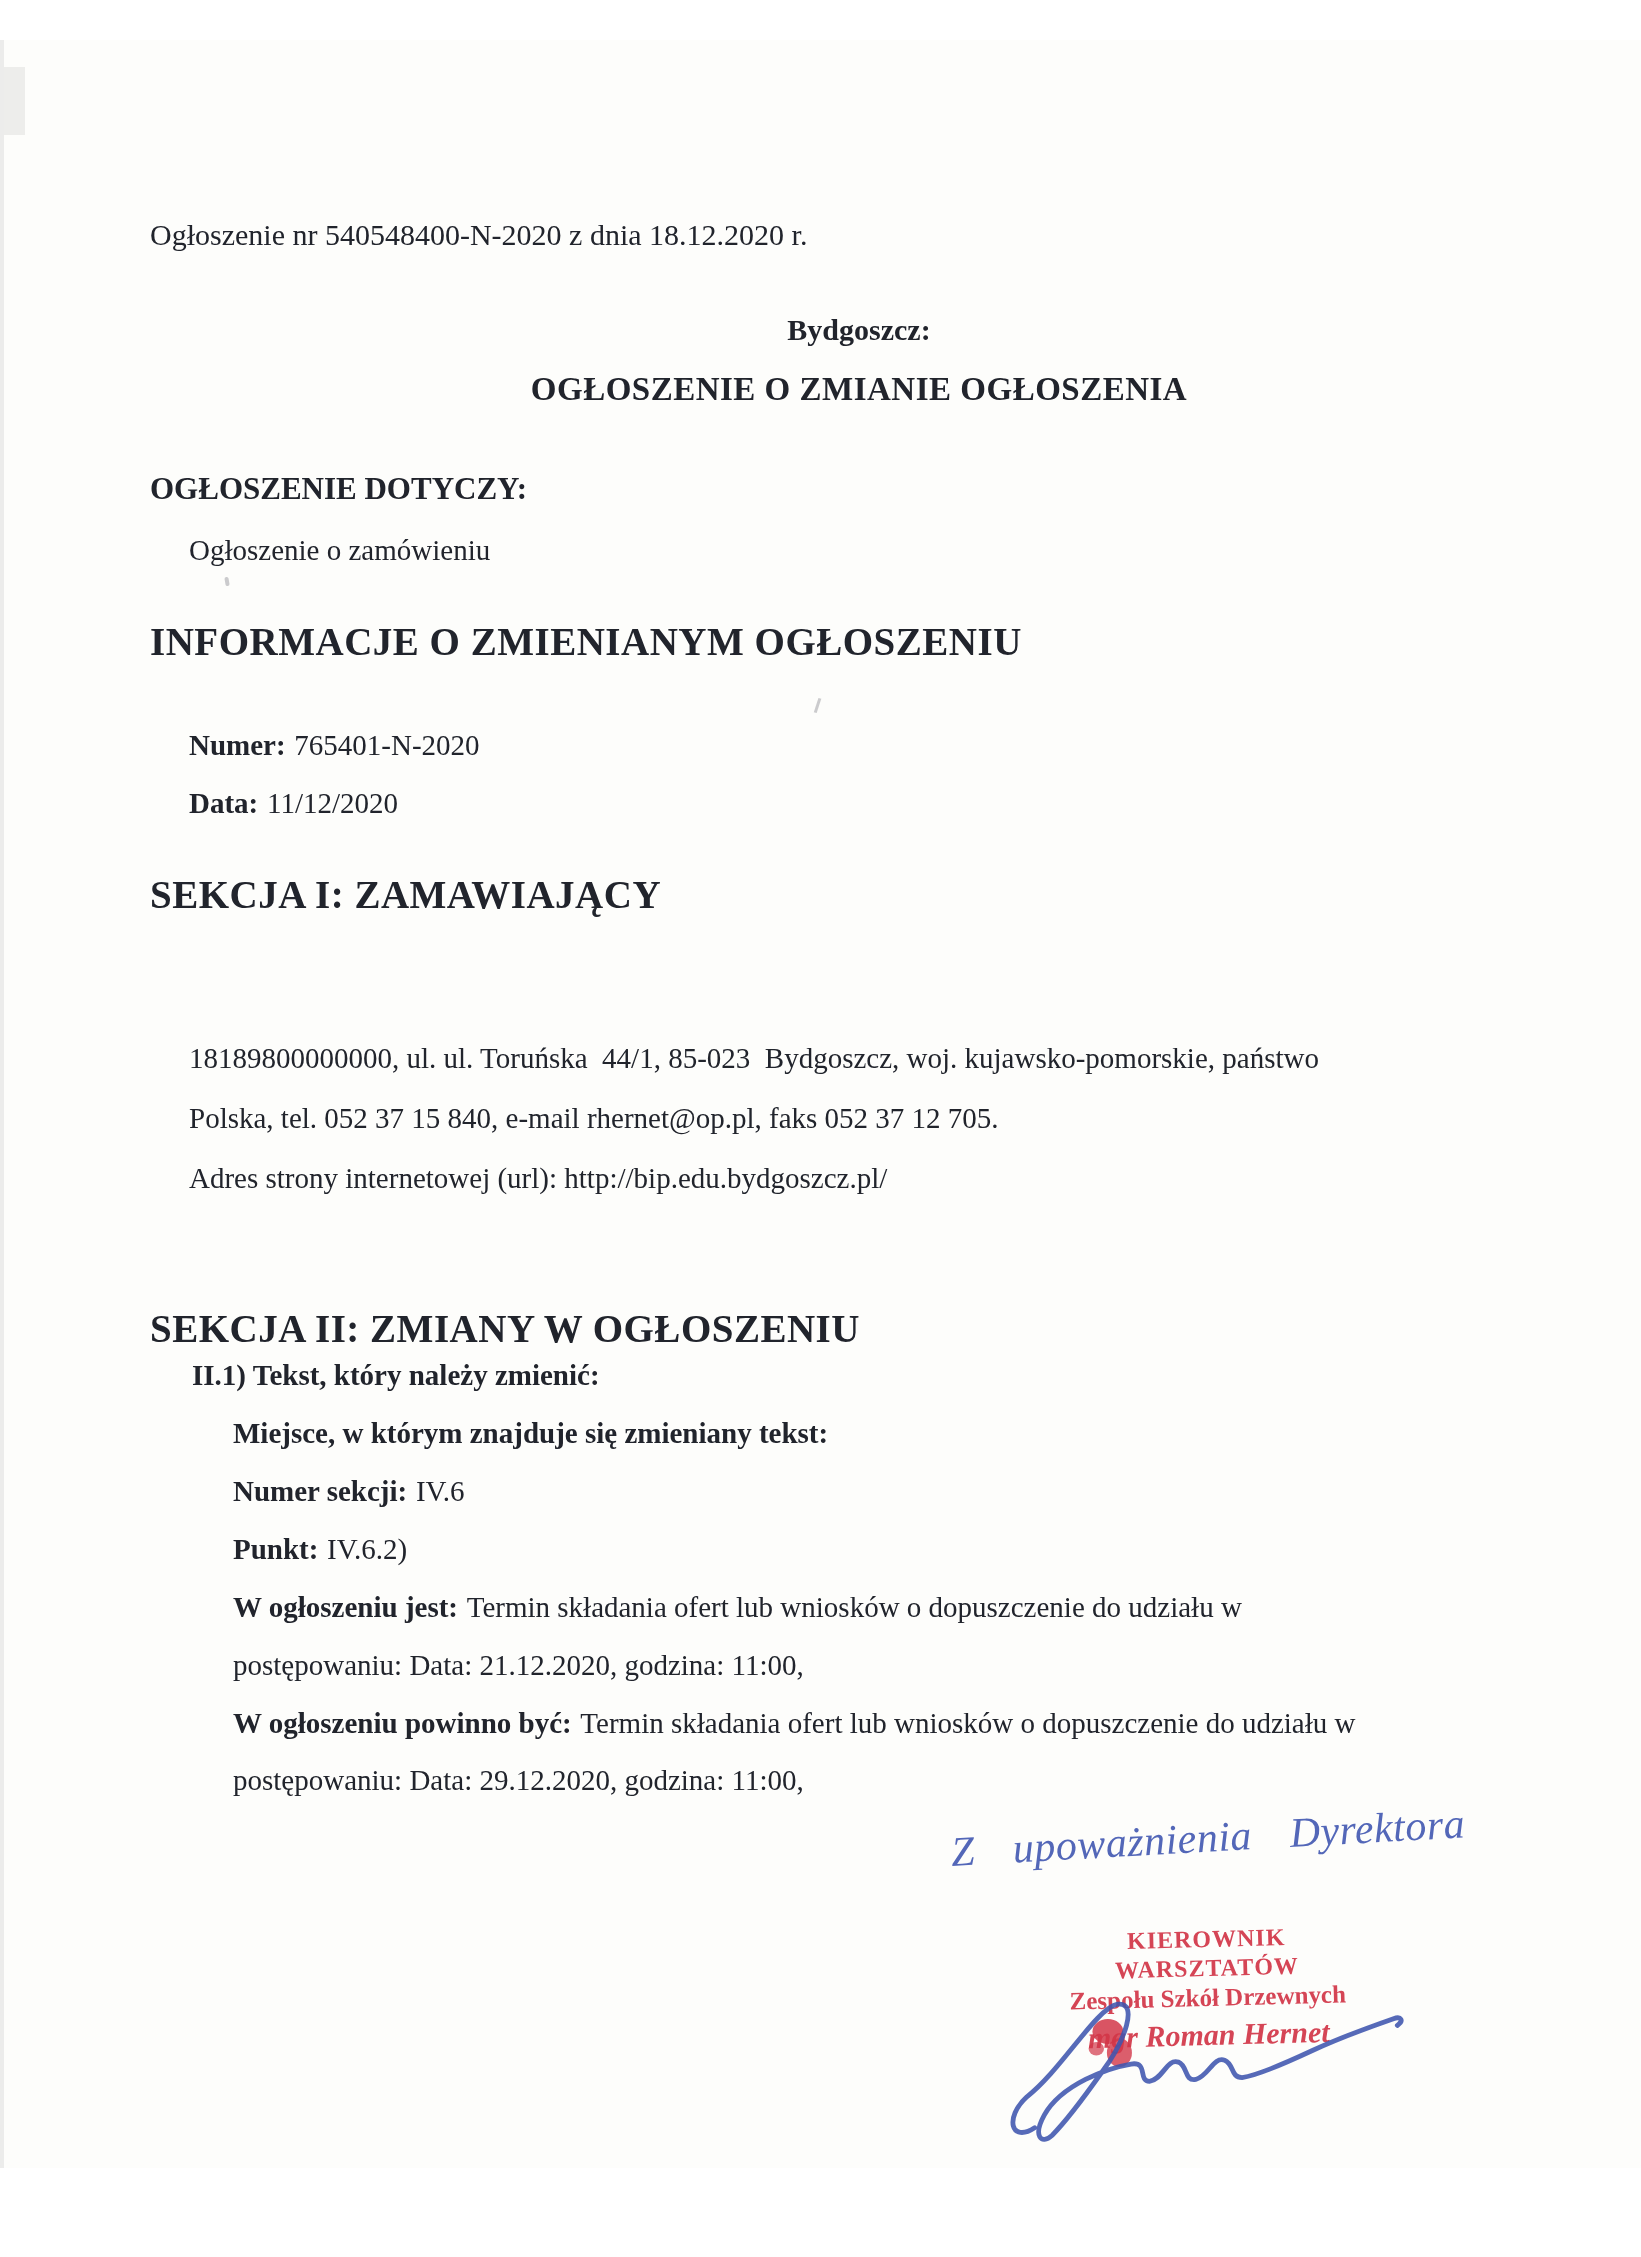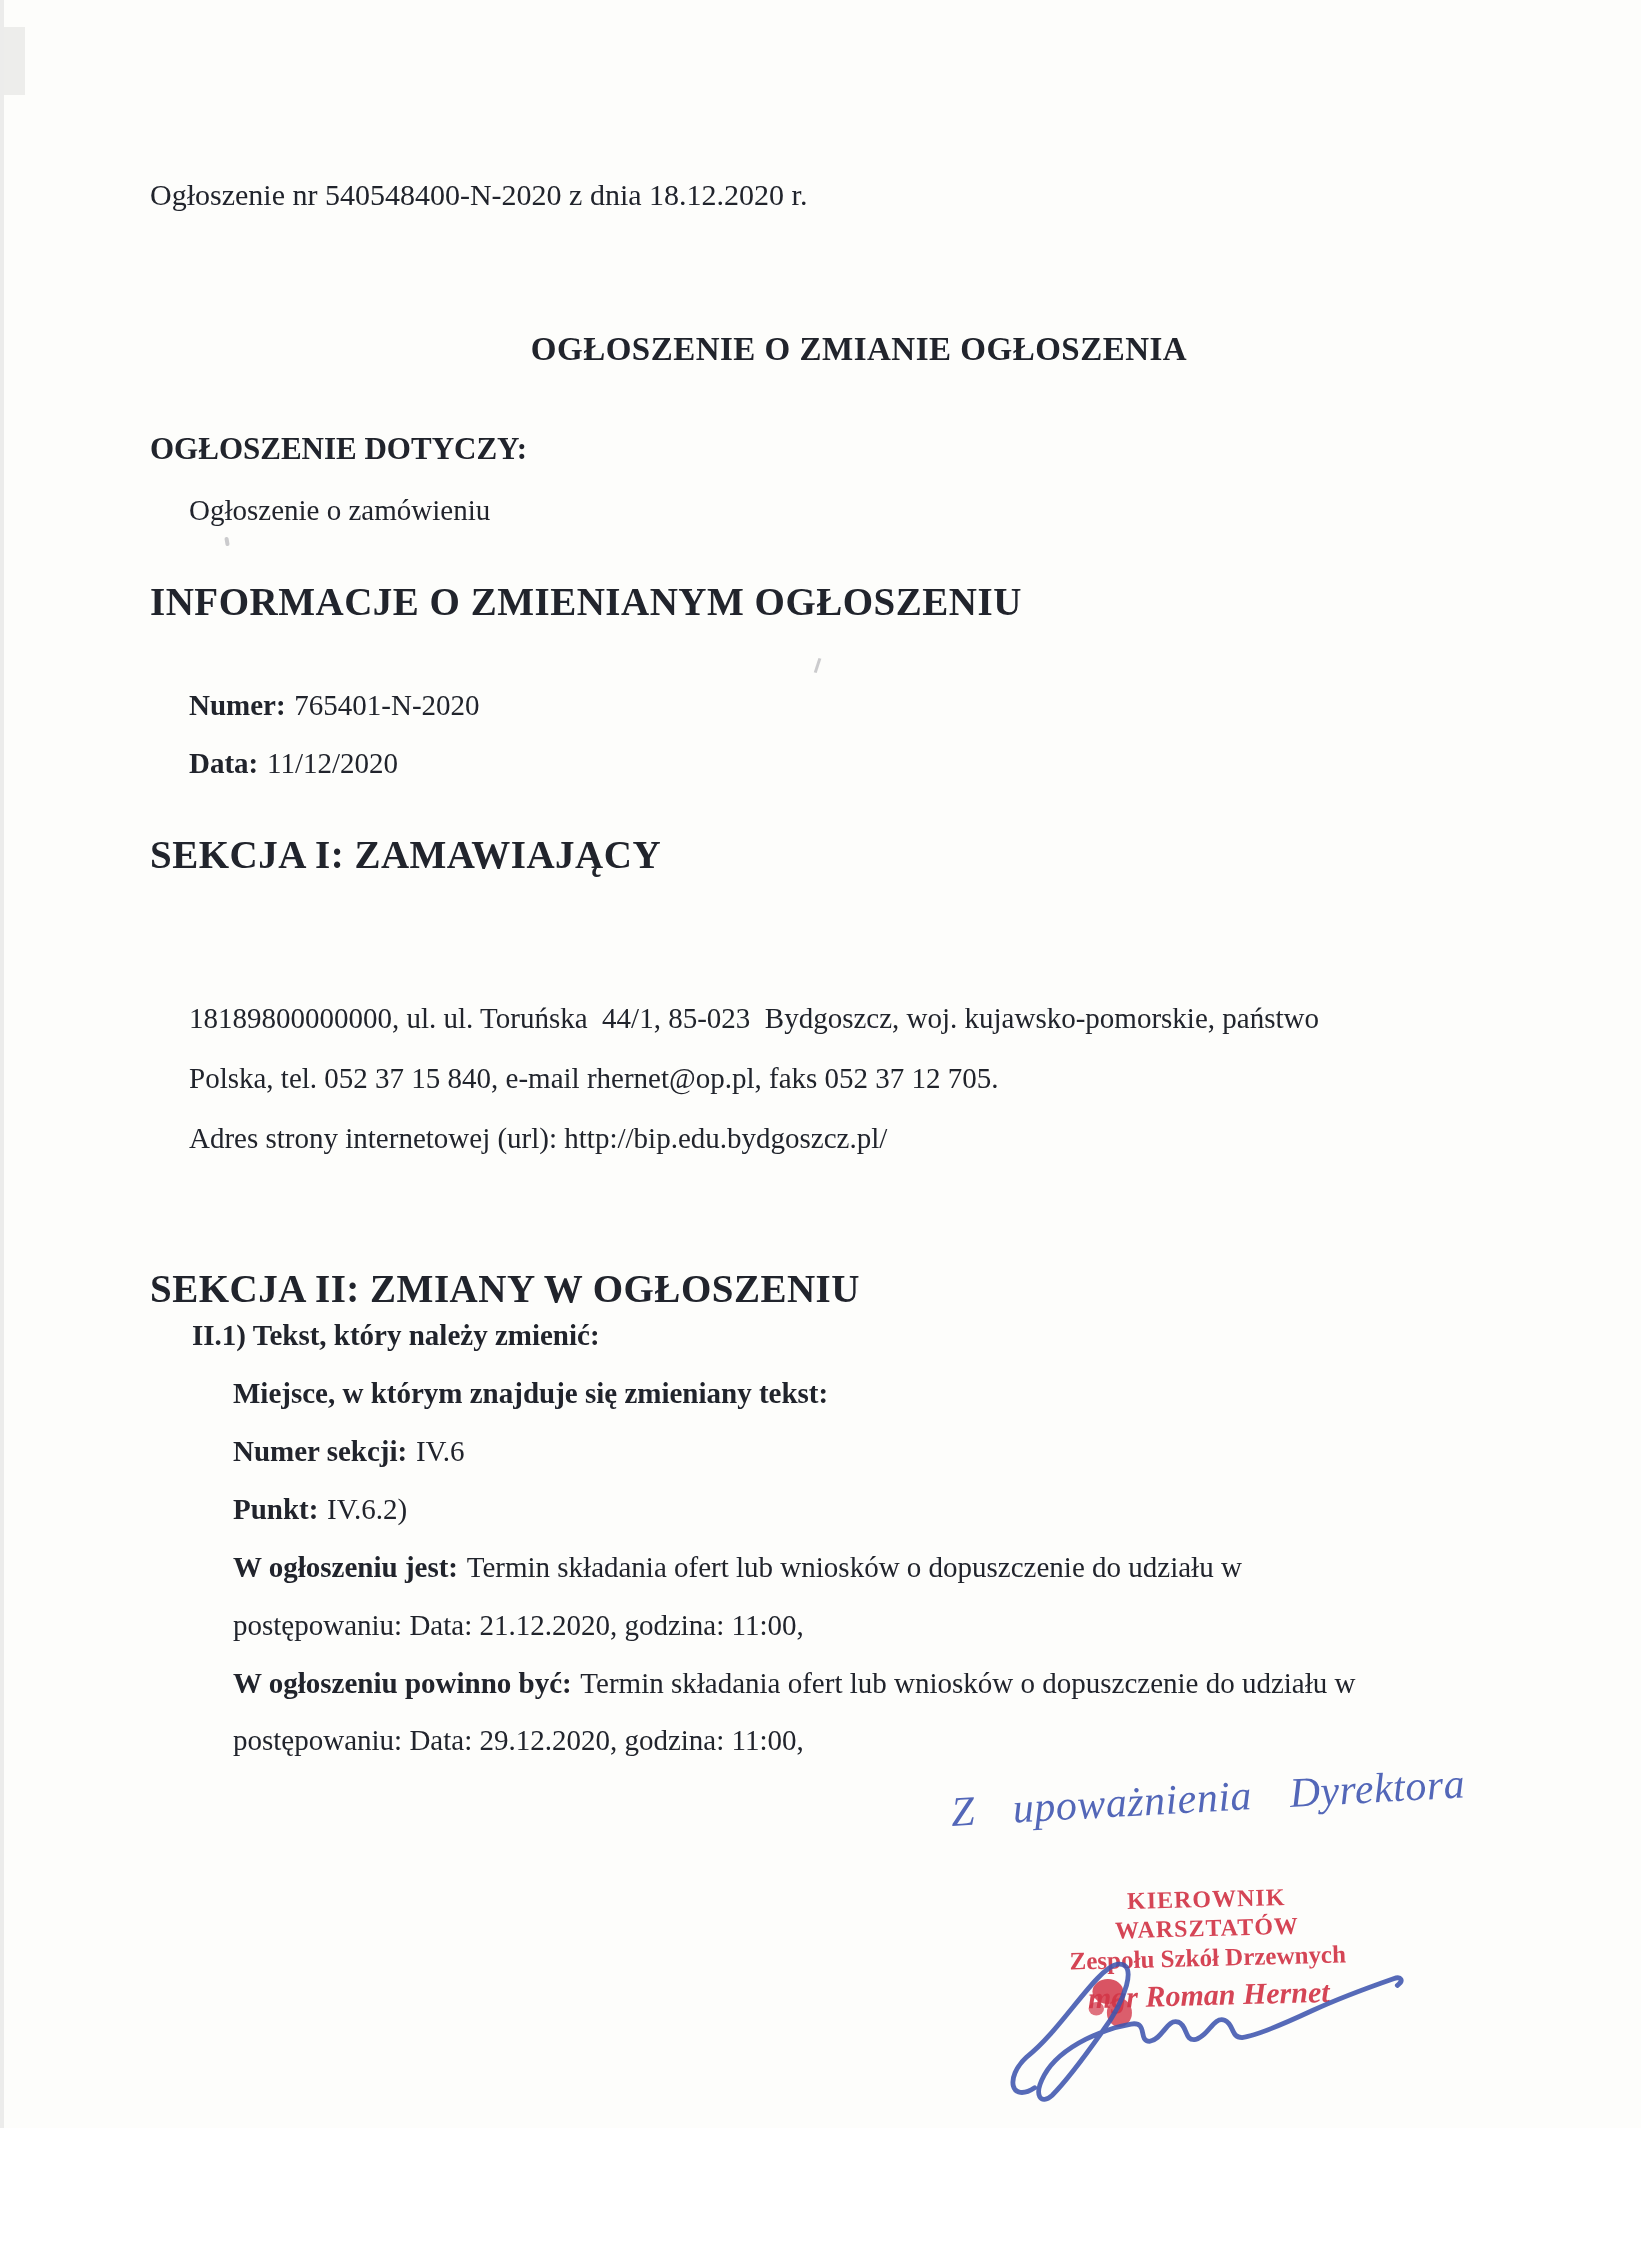--- a/index.html
+++ b/index.html
@@ -3,20 +3,21 @@
 <meta charset="utf-8">
 <style>
   html,body{margin:0;padding:0;background:#ffffff;}
   .page{
     position:relative;
     width:1641px;height:2128px;
     background:var(--page-bg,#fdfdfb);
     overflow:hidden;
     font-family:"Liberation Serif","DejaVu Serif",serif;
     color:var(--text,#21242c);
+    margin-top:40px;
   }
   
   .t{position:absolute;font-size:29px;line-height:36px;white-space:pre;}
   .b{font-weight:700;}
   .v{margin-left:8.7px;}
   
   .h{
     position:absolute;font-weight:700;font-size:39px;line-height:46px;
     letter-spacing:0.5px;white-space:pre;
     text-decoration-thickness:3.9px;
@@ -61,20 +62,21 @@
 <body>
 
 <div class="page">
 
   <div class="edge-strip"></div>
   <div class="corner-patch"></div>
   <div class="speck speck-1"></div>
   <div class="speck speck-2"></div>
 
   <div class="t topline" style="left:150px;top:177px;">Ogłoszenie nr 540548400-N-2020 z dnia 18.12.2020 r.</div>
+  <div class="c city" style="top:273px;">Bydgoszcz:</div>
   <div class="c title" style="top:331px;">OGŁOSZENIE O ZMIANIE OGŁOSZENIA</div>
 
   <div class="t sh" style="left:150px;top:431px;font-size:31px;">OGŁOSZENIE DOTYCZY:</div>
   <div class="t" style="left:189px;top:492px;">Ogłoszenie o zamówieniu</div>
 
   <div class="h" style="left:150px;top:579px;">INFORMACJE O ZMIENIANYM OGŁOSZENIU</div>
   <div class="t" style="left:189px;top:687px;"><span class="b">Numer:</span><span class="v">765401-N-2020</span></div>
   <div class="t" style="left:189px;top:745px;"><span class="b">Data:</span><span class="v">11/12/2020</span></div>
 
   <div class="h" style="left:150px;top:832px;">SEKCJA I: ZAMAWIAJĄCY</div>

